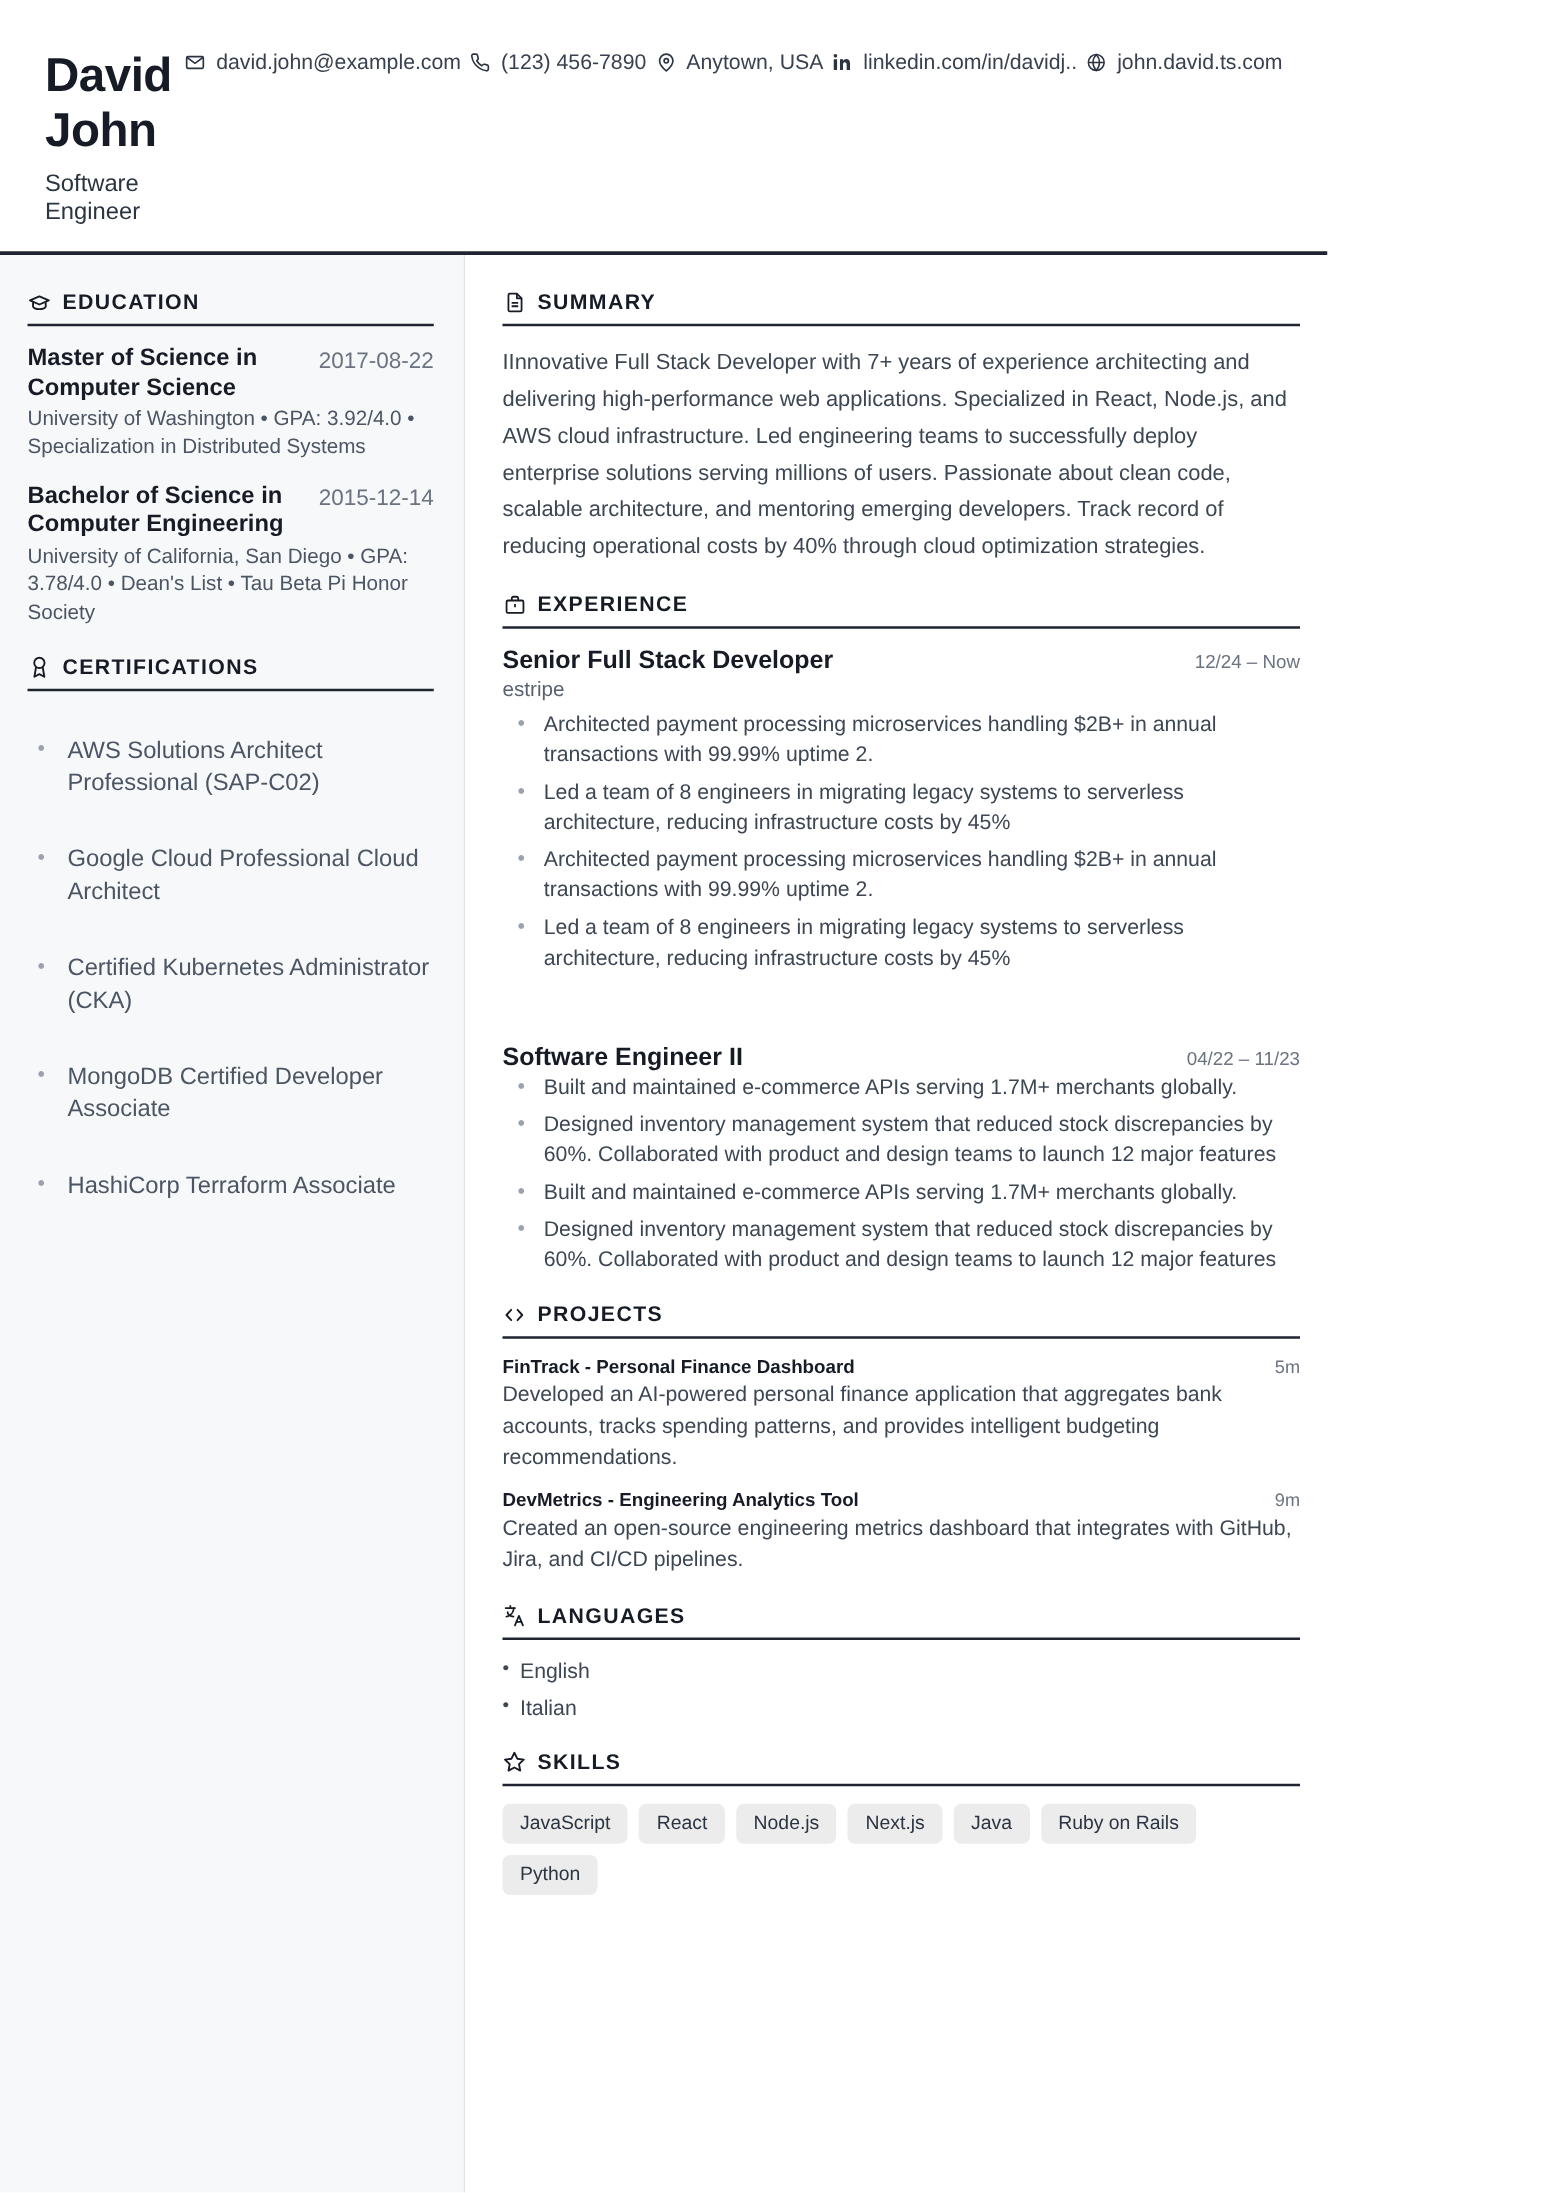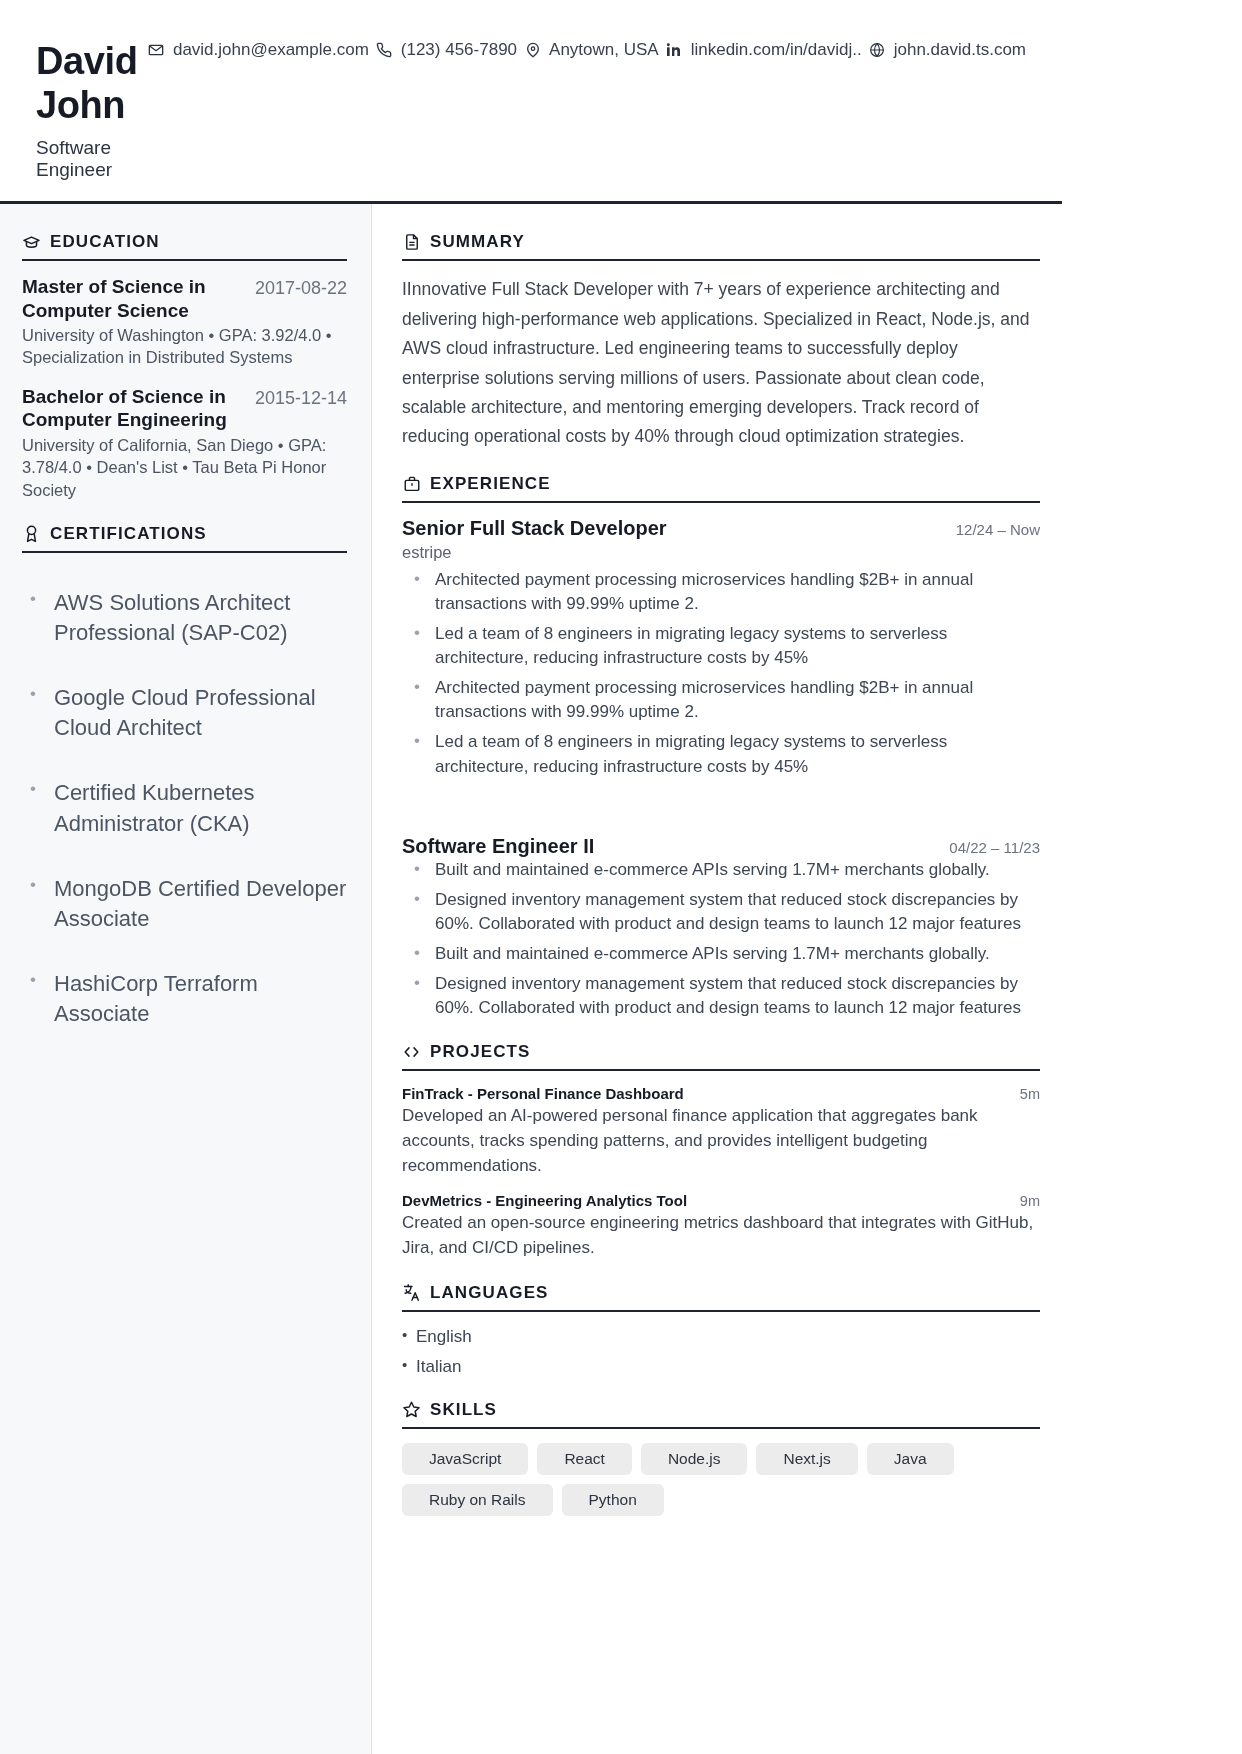--- a/index.html
+++ b/index.html
@@ -139,21 +139,21 @@
     font-size: 16.5px;
     color: #4b5563;
     line-height: 1.38;
     margin-top: 2px;
   }
 
   .cert-list { list-style: none; }
   .cert-list li {
     position: relative;
     padding-left: 32px;
-    font-size: 22px;
+    font-size: 19px;
     color: #4b5563;
     line-height: 1.37;
     margin-bottom: 7px;
     margin-top: 35px;
   }
   .cert-list li::before {
     content: "•";
     position: absolute;
     left: 8px;
     top: -1px;
@@ -254,21 +254,21 @@
   }
 
   .skill-tags {
     display: flex;
     flex-wrap: wrap;
     gap: 9px;
   }
   .skill-tag {
     background: #ececec;
     border-radius: 6px;
-    padding: 7px 27px;
+    padding: 7px 14px;
     font-size: 15.5px;
     color: #2b3440;
     white-space: nowrap;
   }
 </style>
 </head>
 <body>
 
 <div class="page">
 

